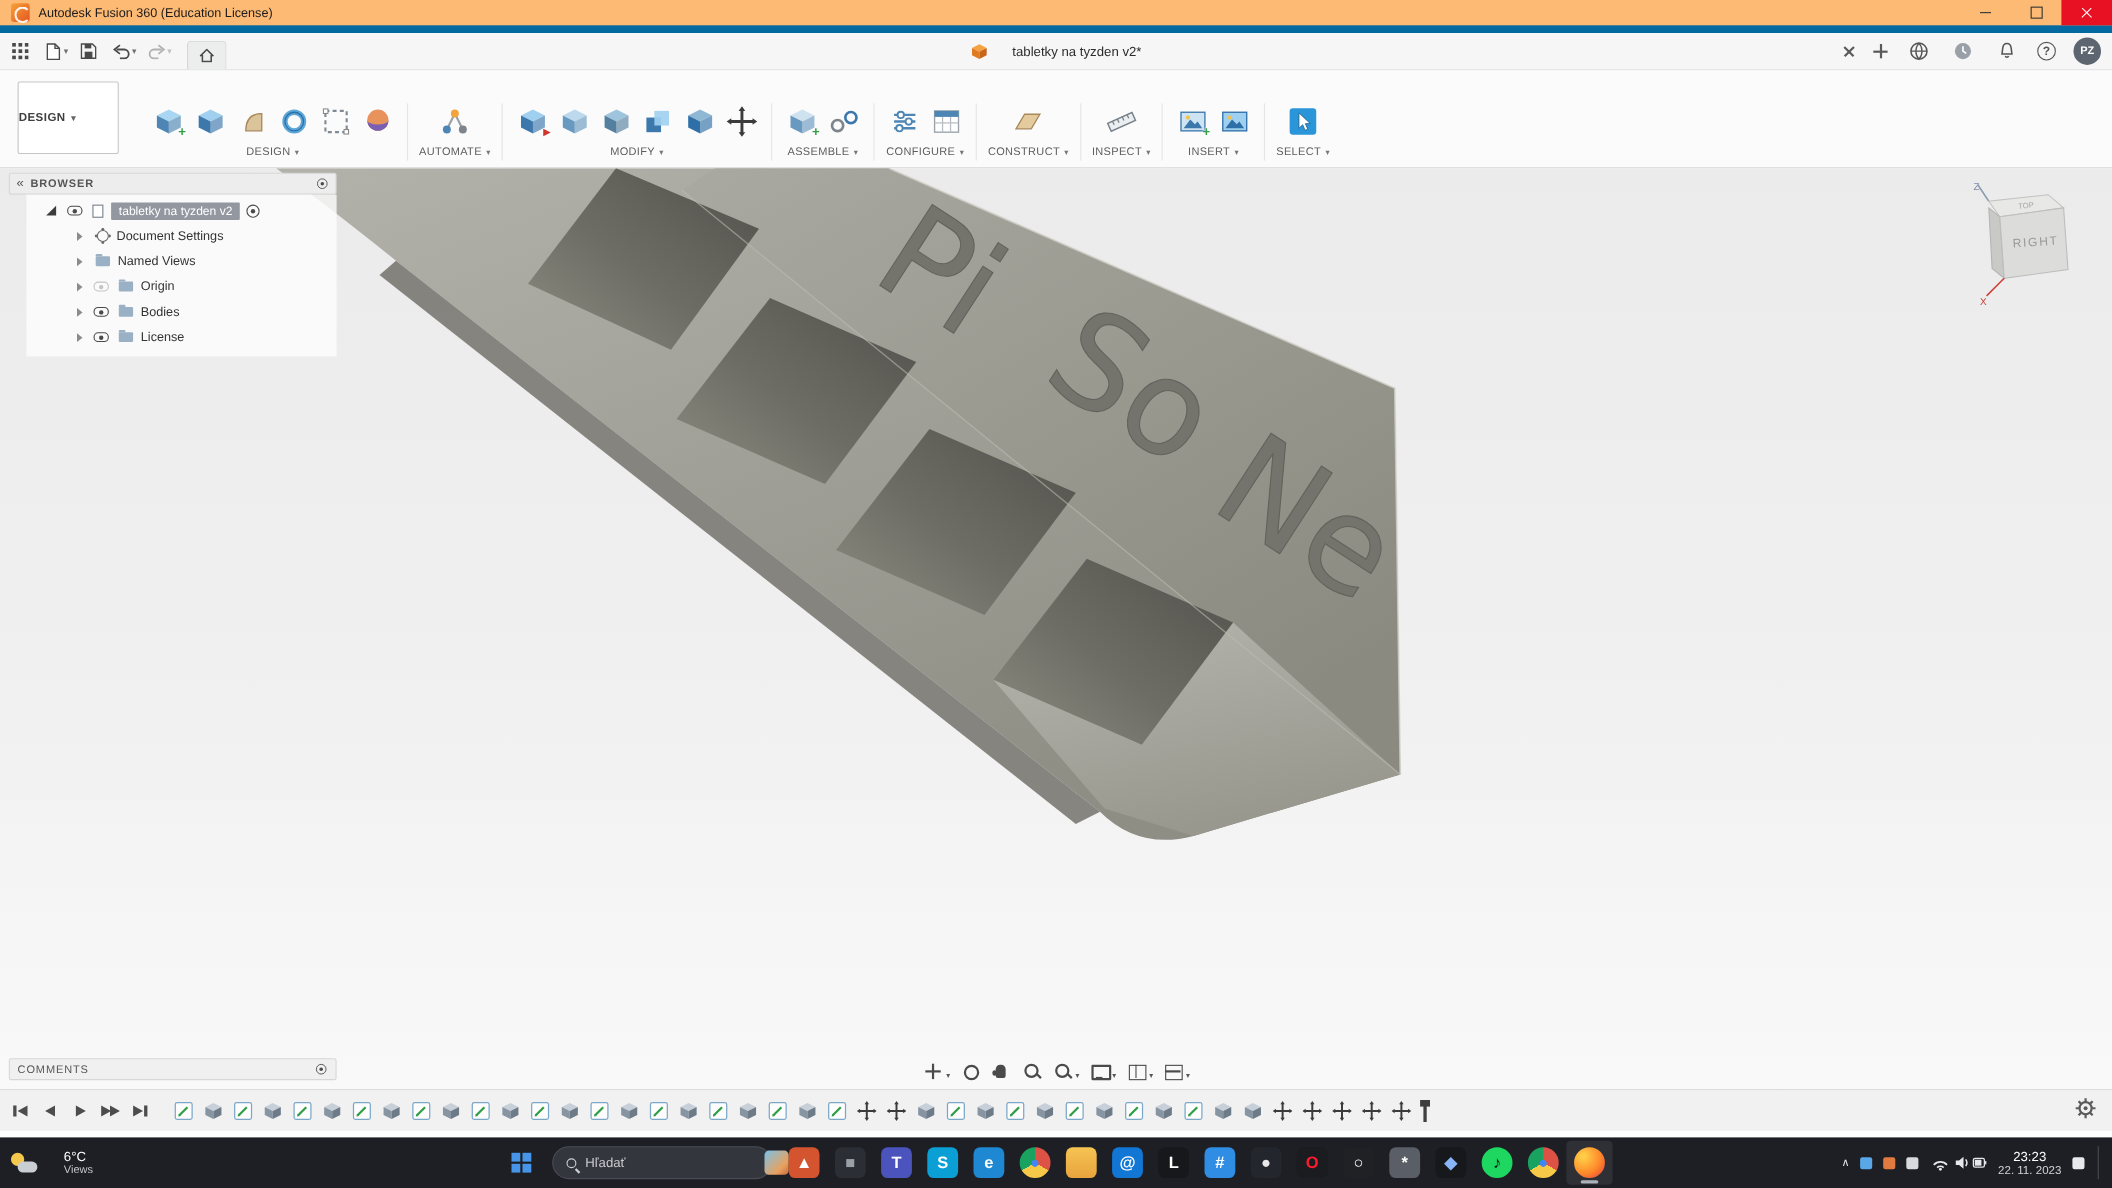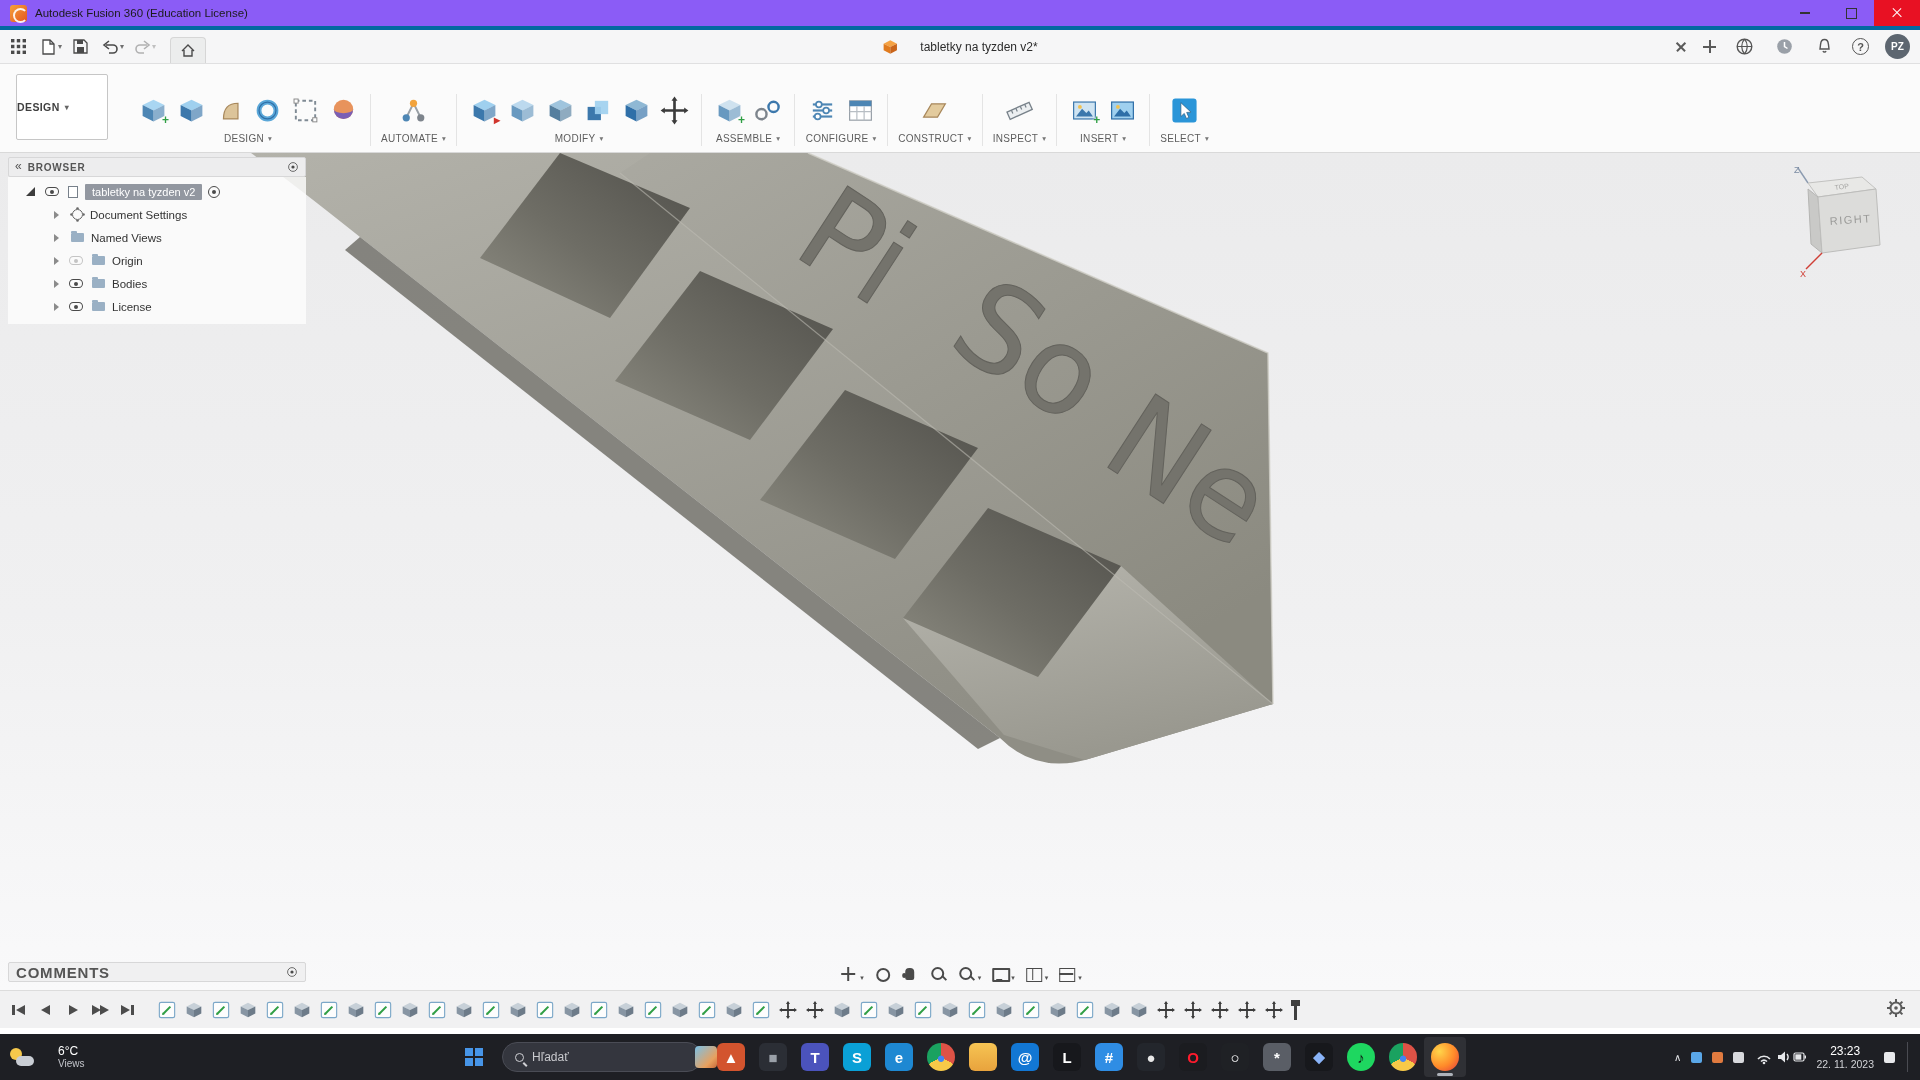--- a/index.html
+++ b/index.html
@@ -1,21 +1,21 @@
 <!DOCTYPE html>
 <html><head>
 <meta charset="utf-8">
 <style>
   * { margin:0; padding:0; box-sizing:border-box; }
   html,body { width:1920px; height:1080px; overflow:hidden; background:#fff;
     font-family:"Liberation Sans", sans-serif; -webkit-font-smoothing:antialiased; }
 
   
-  .titlebar { position:absolute; top:0; left:0; right:0; height:30px; background:#8b5cf6;
-    border-bottom:4px solid #0369a1; display:flex; align-items:center; }
+  .titlebar { position:absolute; top:0; left:0; right:0; height:30px; background:#fdba74;
+    border-bottom:7px solid #0369a1; display:flex; align-items:center; }
   .fusionlogo { width:17px; height:17px; margin:0 8px 0 10px; border-radius:3px;
     background:linear-gradient(135deg,#f6a33a,#e4541f); position:relative; }
   .fusionlogo::after { content:""; position:absolute; left:3px; top:3px; width:11px; height:11px;
     border:2px solid rgba(255,255,255,.9); border-right-color:transparent; border-radius:50%; }
   .apptitle { font-size:11.5px; color:#1b1b1b; }
   .wincontrols { margin-left:auto; display:flex; height:100%; }
   .winbtn { width:46px; height:100%; display:flex; align-items:center; justify-content:center; position:relative; }
   .wb-min::after { content:""; width:10px; height:1.4px; background:#333; }
   .wb-max::after { content:""; width:9px; height:9px; border:1.2px solid #333; }
   .wb-close { background:#e81123; }
@@ -77,21 +77,21 @@
   
   .viewcube { position:absolute; right:22px; top:10px; width:110px; height:120px; }
 
   
   .browser { position:absolute; left:8px; top:4px; width:298px; }
   .bheader { height:20px; background:#ededee; border:1px solid #d7d7d8; border-radius:2px;
     display:flex; align-items:center; padding:0 6px; gap:6px; }
   .bchev { color:#555; font-size:12px; line-height:1; margin-top:-2px; }
   .bchev::after { content:"«"; }
   .bhlabel { font-size:10px; font-weight:bold; color:#555; letter-spacing:.8px; }
-  .btree { background:rgba(252,252,253,.82); padding:3px 0 6px 0; }
+  .btree { background:rgba(252,252,253,.82); padding:3px 0 6px 0;margin-left:16px; }
   .brow { height:23px; display:flex; align-items:center; font-size:11.5px; color:#333; }
   .wedge { width:0; height:0; border-bottom:9px solid #3c3c3c; border-left:9px solid transparent; margin-left:18px; }
   .tri { width:0; height:0; border-left:5px solid #8b8b8b; border-top:4px solid transparent;
     border-bottom:4px solid transparent; }
   .eye { width:14px; height:9px; border:1.5px solid #4a4a4a; border-radius:60%/100%; position:relative; flex:none; }
   .eye::after { content:""; position:absolute; left:50%; top:50%; width:4px; height:4px; margin:-2px 0 0 -2px;
     border-radius:50%; background:#4a4a4a; }
   .eye.off { opacity:.3; }
   .folder-s { width:13px; height:9px; background:#9ab0c4; border-radius:1px; position:relative; flex:none; }
   .folder-s::before { content:""; position:absolute; top:-2px; left:0; width:6px; height:2px; background:#9ab0c4;
@@ -101,21 +101,21 @@
     box-shadow:0 -6px 0 -4.2px #666, 0 6px 0 -4.2px #666, -6px 0 0 -4.2px #666, 6px 0 0 -4.2px #666; }
   .radio-s { width:12px; height:12px; border-radius:50%; border:1.5px solid #4a4a4a; position:relative; flex:none; }
   .radio-s::after { content:""; position:absolute; left:50%; top:50%; width:4px; height:4px; margin:-2px 0 0 -2px;
     border-radius:50%; background:#4a4a4a; }
   .blabel { margin-left:7px; white-space:nowrap; }
   .blabel.sel { background:#9297a0; color:#fff; padding:2px 7px; border-radius:1px; font-size:11px; }
 
   
   .comments { position:absolute; left:8px; bottom:8px; width:298px; height:20px; background:#f0f0f1;
     border:1px solid #d7d7d8; border-radius:2px; display:flex; align-items:center; padding:0 7px; }
-  .clabel { font-size:15px; font-weight:bold; color:#555; letter-spacing:.8px; }
+  .clabel { font-size:10px; font-weight:normal; color:#555; letter-spacing:.8px; }
 
   
   .navbar { position:absolute; left:50%; bottom:6px; transform:translateX(-50%);
     display:flex; gap:8px; align-items:center; }
   .nav { display:flex; align-items:flex-end; gap:2px; }
   .nvi { width:20px; height:20px; position:relative; }
   .navcaret { font-size:7px; color:#555; margin-bottom:2px; }
   .nv-orbit-icon::before { content:""; position:absolute; left:3px; top:9px; width:14px; height:2px; background:#4a4a4a; }
   .nv-orbit-icon::after { content:""; position:absolute; left:9px; top:3px; width:2px; height:14px; background:#4a4a4a; }
   .nv-look-icon::before { content:""; position:absolute; left:4px; top:4px; width:10px; height:10px;

